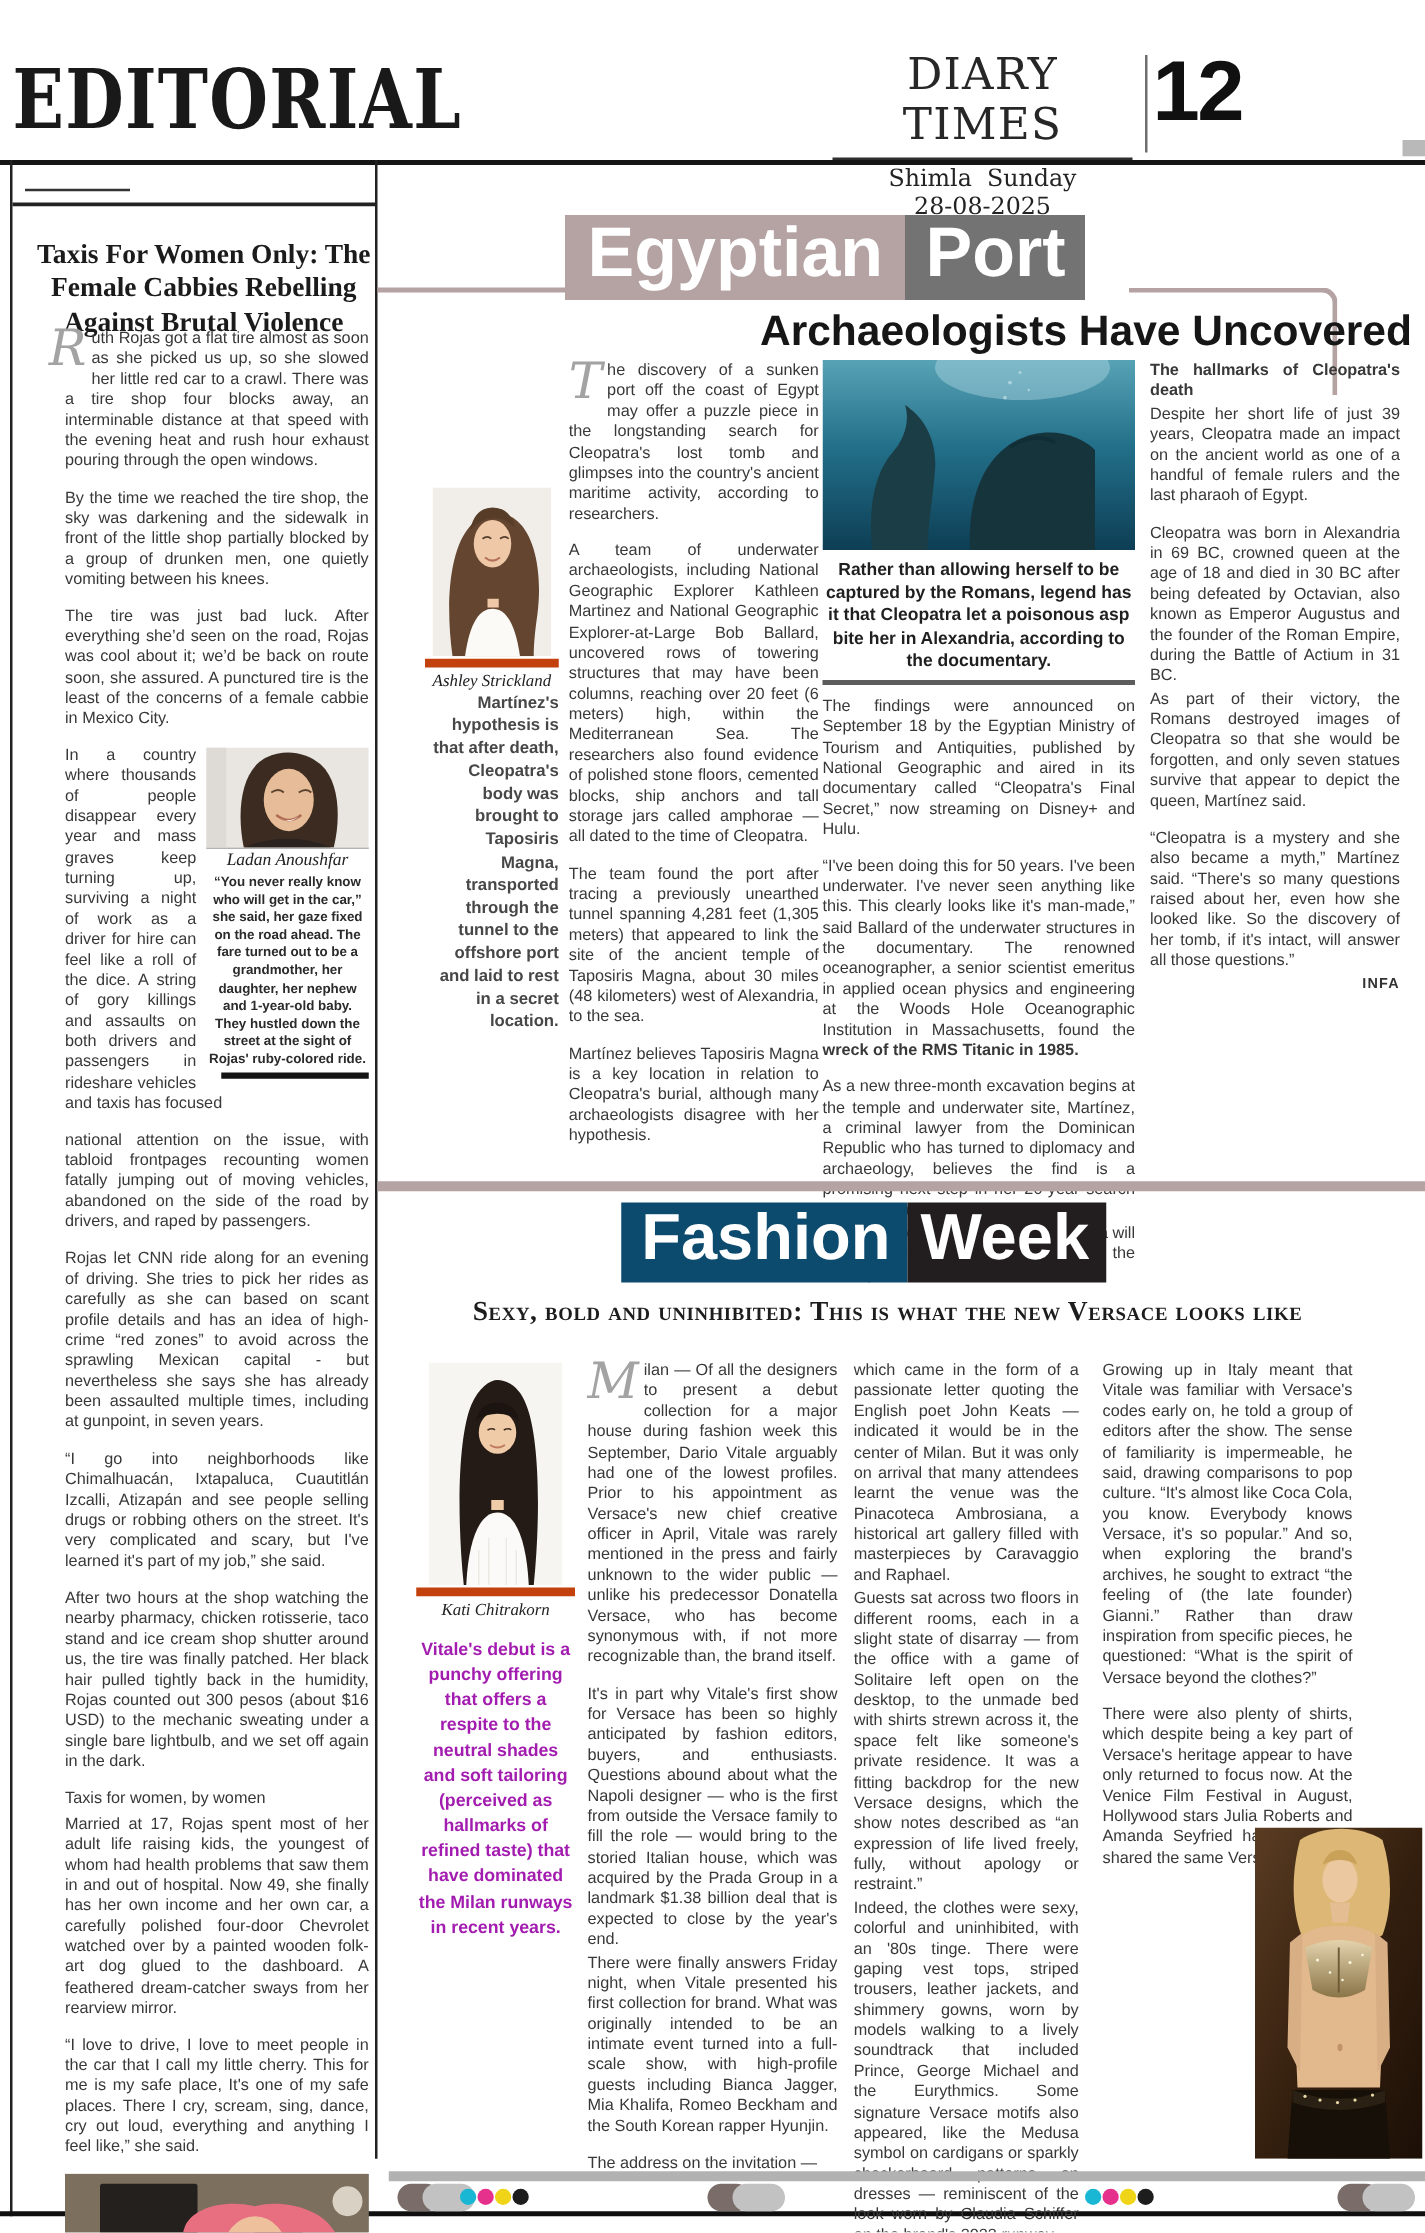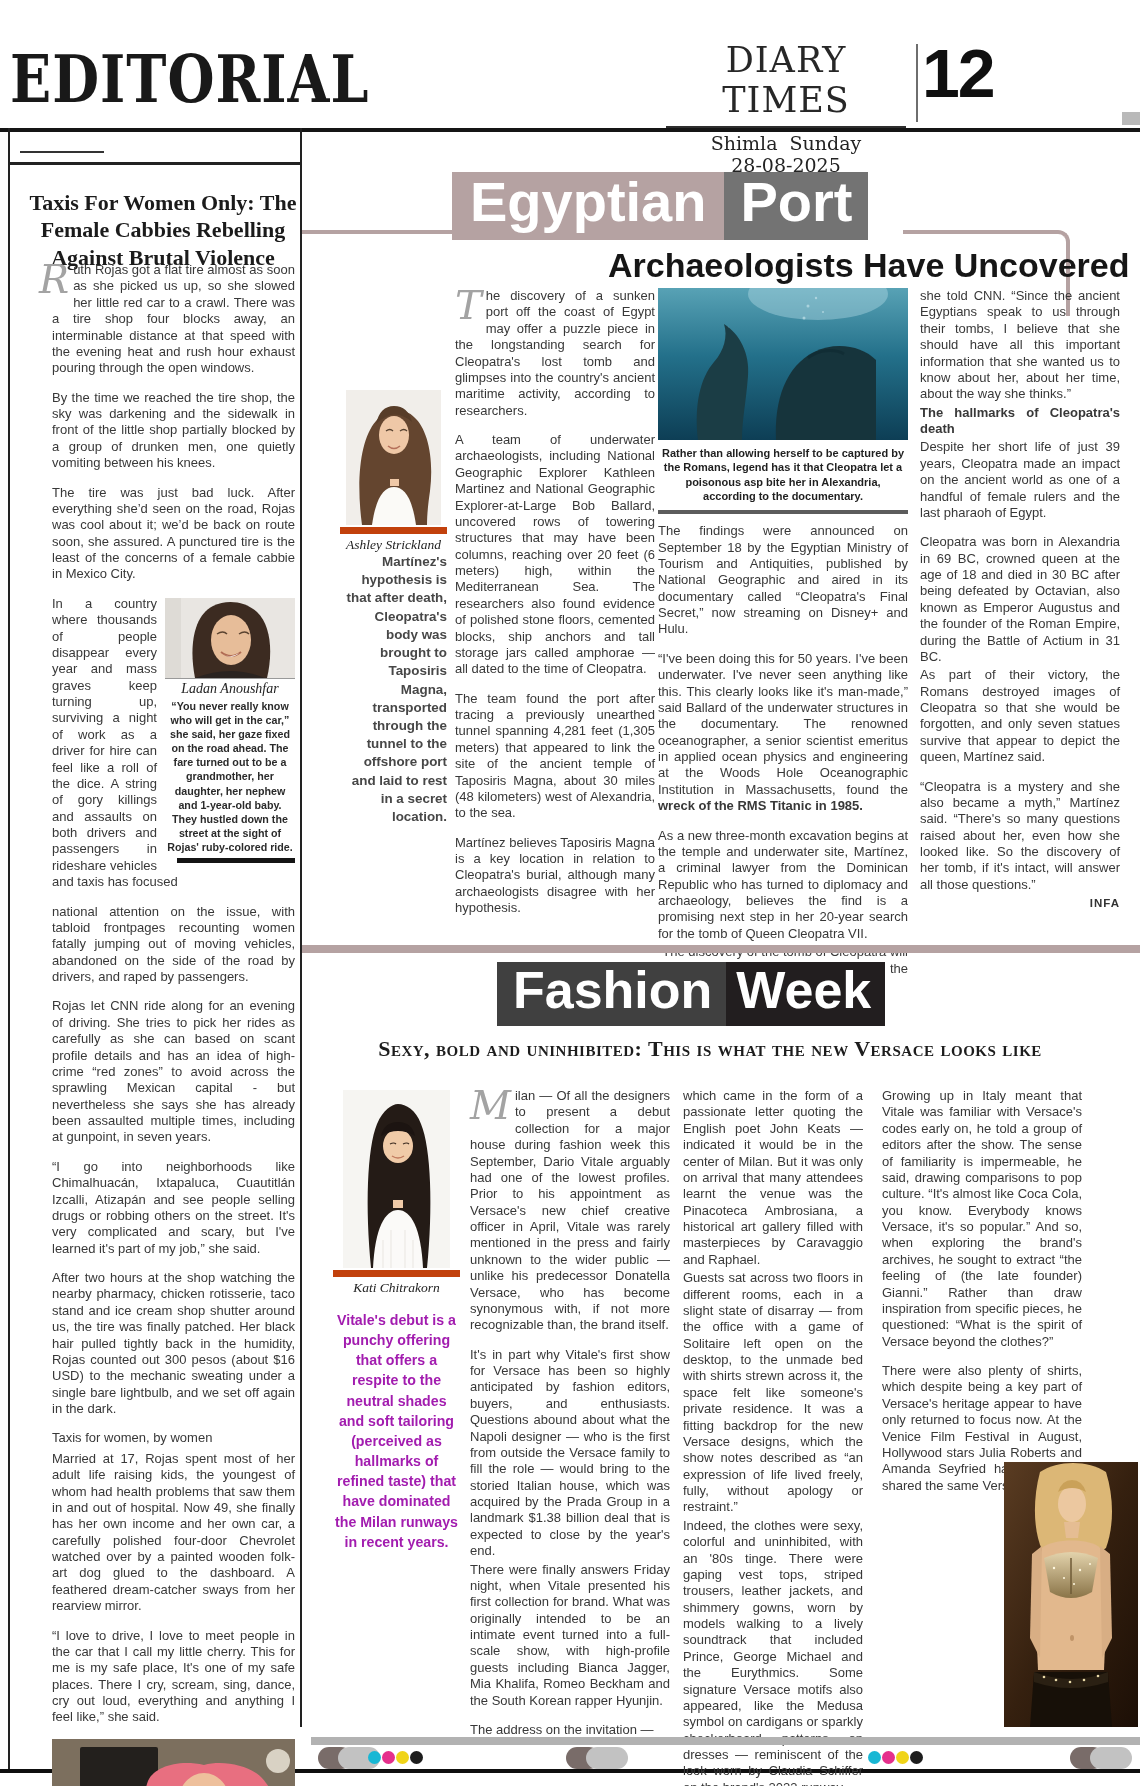--- a/index.html
+++ b/index.html
@@ -57,30 +57,30 @@
   .eg-side { position:absolute; left:340px; top:390px; width:107px; }
   .eg-side svg { display:block; margin:0 auto; }
   .by-name { font-family:"Liberation Serif",serif; font-style:italic; font-size:13.5px;
              text-align:center; color:#222; border-top:7px solid #c2410c; margin-top:2px; padding-top:3px; }
   .side-note { font-weight:bold; font-size:13.4px; line-height:1.36; text-align:right;
                color:#474747; margin-top:0; }
   .eg-col1 { position:absolute; left:455px; top:288px; width:200px; }
   .eg-col2 { position:absolute; left:658px; top:288px; width:250px; }
   .eg-col3 { position:absolute; left:920px; top:288px; width:200px; }
   .eg-col2 svg { display:block; }
-  .uw-caption { font-weight:bold; font-size:11px; line-height:1.3; text-align:center;
+  .uw-caption { font-weight:bold; font-size:14px; line-height:1.3; text-align:center;
                 color:#1f1f1f; margin-top:6px; }
   .uw-divider { height:4px; background:#5c5c5c; margin:7px 0 9px 0; }
   .col-sub { font-weight:bold; color:#2e2e2e; margin:0 0 2px 0 !important; }
   .infa { text-align:right; font-weight:bold; font-size:11.5px; letter-spacing:1px; color:#333; margin-top:4px; }
 
   
   .fa-bar { position:absolute; left:302px; top:945px; width:838px; height:8px; background:#b5a2a2; }
   .fa-kicker { position:absolute; left:497px; top:962px; display:flex; font-weight:bold; font-size:52px; line-height:1.1; }
-  .fa-kicker .k-l { background:#404040; color:#fff; padding:0 14px 7px 16px; }
+  .fa-kicker .k-l { background:#0c4a6e; color:#fff; padding:0 14px 7px 16px; }
   .fa-kicker .k-r { background:#221e1f; color:#fff; padding:0 14px 7px 10px; }
   .fa-headline { position:absolute; left:340px; top:1036px; width:740px; text-align:center;
                  font-family:"Liberation Serif",serif; font-weight:bold; font-size:22px;
                  font-variant:small-caps; letter-spacing:0.5px; color:#1d1d1d; }
   .fa-side { position:absolute; left:333px; top:1090px; width:127px; }
   .fa-side svg { display:block; margin:0 auto; }
   .fa-note { font-weight:bold; font-size:14.2px; line-height:1.42; text-align:center; color:#a21caf; margin-top:14px; }
   .fa-col1 { position:absolute; left:470px; top:1088px; width:200px; }
   .fa-col2 { position:absolute; left:683px; top:1088px; width:180px; }
   .fa-col3 { position:absolute; left:882px; top:1088px; width:200px; }
@@ -226,21 +226,20 @@
     </svg>
     <div class="uw-caption">Rather than allowing herself to be captured by the Romans, legend has it that Cleopatra let a poisonous asp bite her in Alexandria, according to the documentary.</div>
     <div class="uw-divider"></div>
     <p>The findings were announced on September 18 by the Egyptian Ministry of Tourism and Antiquities, published by National Geographic and aired in its documentary called “Cleopatra's Final Secret,” now streaming on Disney+ and Hulu.</p>
     <p><span>“I've been doing this for 50 years. I've been underwater. I've never seen anything like this. This clearly looks like it's man-made,” said Ballard of the underwater structures in the documentary. The renowned oceanographer, a senior scientist emeritus in applied ocean physics and engineering at the Woods Hole Oceanographic Institution in Massachusetts, found the </span><strong>wreck of the RMS Titanic in 1985.</strong></p>
     <p style="margin-bottom:2px;">As a new three-month excavation begins at the temple and underwater site, Martínez, a criminal lawyer from the Dominican Republic who has turned to diplomacy and archaeology, believes the find is a promising next step in her 20-year search for the tomb of Queen Cleopatra VII.</p>
     <p>“The discovery of the tomb of Cleopatra will be one of the biggest discoveries of the century,”</p>
   </div>
 
   <div class="eg-col3 bt">
-    <p style="margin-bottom:2px;">she told CNN. “Since the ancient Egyptians speak to us through their tombs, I believe that she should have all this important information that she wanted us to know about her, about her time, about the way she thinks.”</p>
     <p class="col-sub">The hallmarks of Cleopatra's death</p>
     <p>Despite her short life of just 39 years, Cleopatra made an impact on the ancient world as one of a handful of female rulers and the last pharaoh of Egypt.</p>
     <p style="margin-bottom:2px;">Cleopatra was born in Alexandria in 69 BC, crowned queen at the age of 18 and died in 30 BC after being defeated by Octavian, also known as Emperor Augustus and the founder of the Roman Empire, during the Battle of Actium in 31 BC.</p>
     <p>As part of their victory, the Romans destroyed images of Cleopatra so that she would be forgotten, and only seven statues survive that appear to depict the queen, Martínez said.</p>
     <p style="margin-bottom:0;">“Cleopatra is a mystery and she also became a myth,” Martínez said. “There's so many questions raised about her, even how she looked like. So the discovery of her tomb, if it's intact, will answer all those questions.”</p>
     <div class="infa">INFA</div>
   </div>
 
   <div class="fa-bar"></div>
   <div class="fa-kicker">

